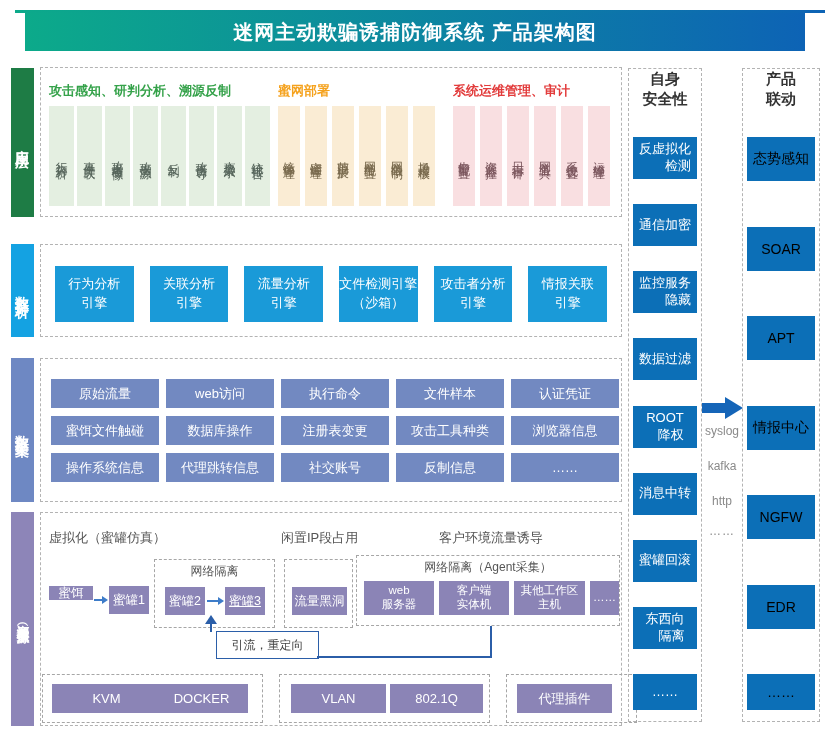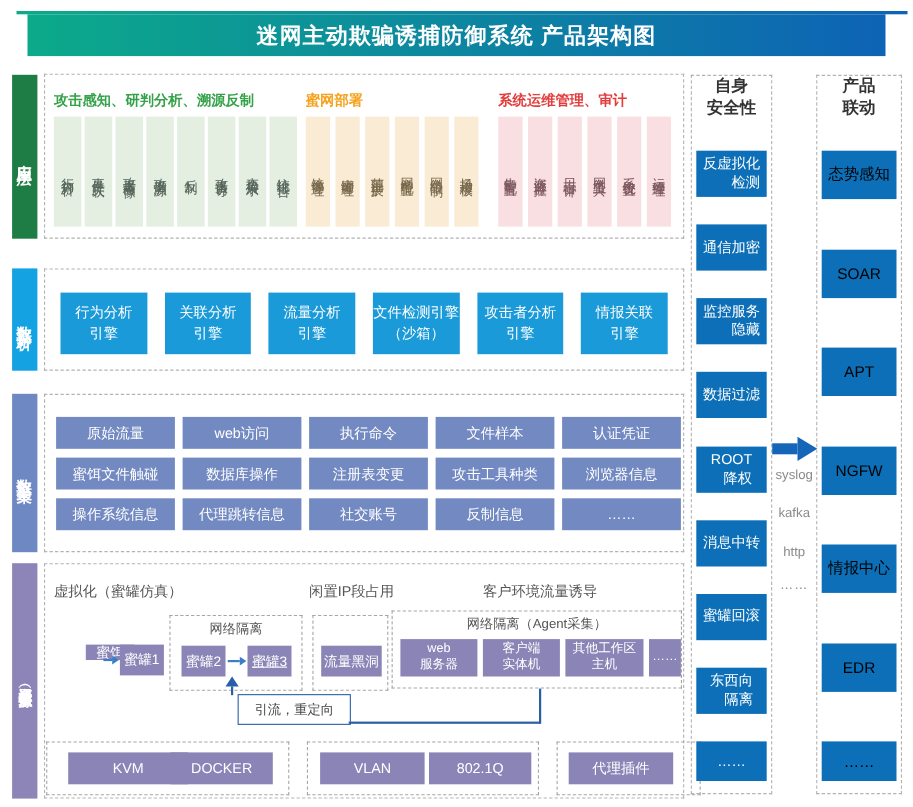--- a/index.html
+++ b/index.html
@@ -47,21 +47,21 @@
   
   .cgrid{position:absolute;left:10px;top:20px;display:grid;
          grid-template-columns:repeat(5,108px);grid-auto-rows:29px;gap:8px 7px;}
   .cbox{background:#7289c1;color:#fff;font-size:13px;
         display:flex;align-items:center;justify-content:center;}
   
   .rtitle{position:absolute;top:16px;font-size:13px;color:#555;white-space:nowrap;}
   .rt1{left:8px;}.rt2{left:240px;}.rt3{left:398px;}
   .node{position:absolute;background:#8b84b6;color:#fff;font-size:12.5px;text-align:center;
         white-space:pre-line;line-height:1.2;display:flex;align-items:center;justify-content:center;}
-  .bait{left:8px;top:73px;width:44px;height:14px;margin-left:29px;}
+  .bait{left:8px;top:73px;width:44px;height:14px;}
   .pot1{left:68px;top:73px;width:40px;height:28px;}
   .subbox{position:absolute;border:1.2px dashed #a6a6a6;box-sizing:border-box;}
   .iso1{left:113px;top:46px;width:121px;height:69px;}
   .idle{left:243px;top:46px;width:69px;height:69px;}
   .agent{left:315px;top:42px;width:264px;height:71px;}
   .subtitle{position:absolute;top:3px;left:0;width:100%;text-align:center;font-size:12px;color:#555;white-space:nowrap;}
   .pot2{left:10px;top:27px;width:40px;height:28px;}
   .pot3{left:70px;top:27px;width:40px;height:28px;text-decoration:underline;}
   .blackhole{left:7px;top:27px;width:55px;height:28px;}
   .agents{position:absolute;left:7px;top:25px;display:flex;gap:5px;}
@@ -78,21 +78,21 @@
         display:flex;align-items:center;justify-content:center;}
   .hline{position:absolute;left:276px;top:143px;width:174px;height:2px;background:#2b5ea8;}
   .vline{position:absolute;left:449px;top:113px;width:2px;height:32px;background:#2b5ea8;}
   .upstem{position:absolute;left:169px;top:111px;width:2px;height:8px;background:#2b5ea8;}
   .uphead{position:absolute;left:164px;top:102px;width:0;height:0;
         border-left:6px solid transparent;border-right:6px solid transparent;border-bottom:9px solid #2b5ea8;}
   .bgroup{position:absolute;top:161px;height:49px;border:1.2px dashed #a6a6a6;box-sizing:border-box;}
   .bg1{left:1px;width:221px;}.bg2{left:238px;width:211px;}.bg3{left:465px;width:131px;}
   .bnode{position:absolute;top:9px;height:29px;background:#8b84b6;color:#fff;font-size:13px;
         display:flex;align-items:center;justify-content:center;}
-  .kvm{left:19px;width:109px;}.docker{left:112px;width:93px;}
+  .kvm{left:9px;width:109px;}.docker{left:112px;width:93px;}
   .vlan{left:11px;width:95px;}.q8021{left:110px;width:93px;}
   .proxy{left:10px;width:95px;}
   
   .col{position:absolute;top:68px;height:654px;border:1.4px dashed #b3b3b3;box-sizing:border-box;}
   .col-sec{left:628px;width:74px;}
   .col-link{left:742px;width:78px;}
   .colhead{margin-top:0;text-align:center;font-weight:bold;font-size:15px;color:#333;
         white-space:pre-line;line-height:1.3;}
   .colitems{position:absolute;left:4px;right:4px;top:68px;bottom:11px;
         display:flex;flex-direction:column;justify-content:space-between;}
@@ -271,20 +271,20 @@
   <div class="proto p2">http</div>
   <div class="proto p3">……</div>
 
   <div class="col col-link">
     <div class="colhead">产品
 联动</div>
     <div class="colitems">
       <div class="lbox">态势感知</div>
       <div class="lbox">SOAR</div>
       <div class="lbox">APT</div>
+      <div class="lbox">情报中心</div>
       <div class="lbox">NGFW</div>
-      <div class="lbox">情报中心</div>
       <div class="lbox">EDR</div>
       <div class="lbox short">……</div>
     </div>
   </div>
 
 </div>
 
 </body></html>

